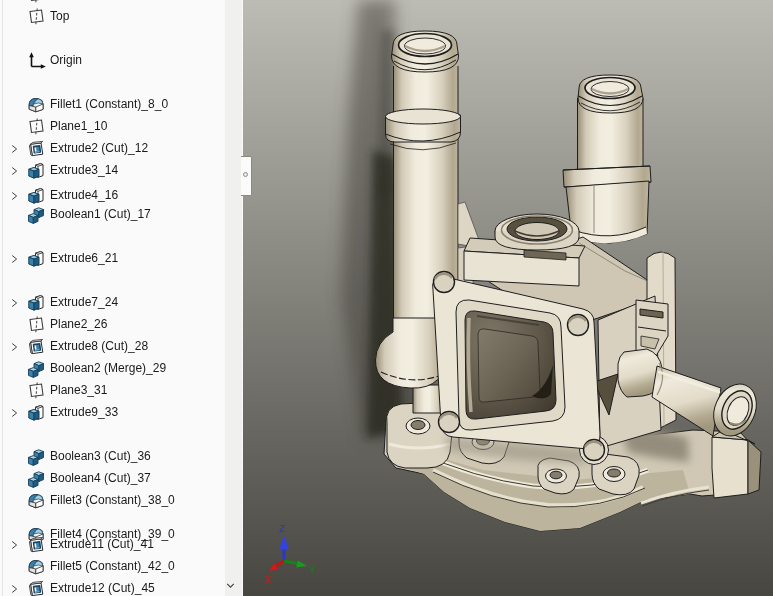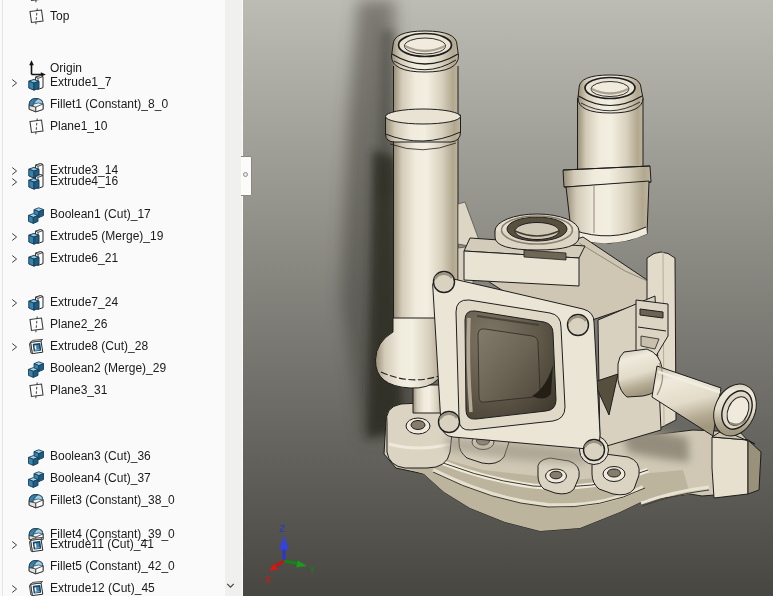--- a/index.html
+++ b/index.html
@@ -27,124 +27,124 @@
         <svg class="ic" viewBox="0 0 20 20">
           <use href="#i-plane"></use>
         </svg>
       </div>
       <div class="row" style="top:6px">
         <svg class="ic" viewBox="0 0 20 20">
           <use href="#i-plane"></use>
         </svg>
         <span class="tx">Top</span>
       </div>
-      <div class="row" style="top:58px">
+      <div class="row" style="top:50px">
         <svg class="ic" viewBox="0 0 20 20">
           <use href="#i-origin"></use>
         </svg>
         <span class="tx">Origin</span>
       </div>
-      <div class="row" style="top:72px">
+      <div class="row" style="top:94px">
+        <svg class="ic" viewBox="0 0 20 20">
+          <use href="#i-fillet"></use>
+        </svg>
+        <span class="tx">Fillet1 (Constant)_8_0</span>
+      </div>
+      <div class="row" style="top:116px">
+        <svg class="ic" viewBox="0 0 20 20">
+          <use href="#i-plane"></use>
+        </svg>
+        <span class="tx">Plane1_10</span>
+      </div>
+      <div class="row" style="top:138px">
+        <svg class="arr" viewBox="0 0 12 12">
+          <path d="M4.2 2.5 L8.6 6 L4.2 9.5" fill="none" stroke="#3f3f3f" stroke-width="1"></path>
+        </svg>
+        <svg class="ic" viewBox="0 0 20 20">
+          <use href="#i-cut"></use>
+        </svg>
+        <span class="tx">Extrude2 (Cut)_12</span>
+      </div>
+      <div class="row" style="top:160px">
         <svg class="arr" viewBox="0 0 12 12">
           <path d="M4.2 2.5 L8.6 6 L4.2 9.5" fill="none" stroke="#3f3f3f" stroke-width="1"></path>
         </svg>
         <svg class="ic" viewBox="0 0 20 20">
           <use href="#i-extrude"></use>
         </svg>
-        <span class="tx">Extrude1_7</span>
-      </div>
-      <div class="row" style="top:94px">
-        <svg class="ic" viewBox="0 0 20 20">
-          <use href="#i-fillet"></use>
-        </svg>
-        <span class="tx">Fillet1 (Constant)_8_0</span>
-      </div>
-      <div class="row" style="top:116px">
+        <span class="tx">Extrude3_14</span>
+      </div>
+      <div class="row" style="top:185px">
+        <svg class="arr" viewBox="0 0 12 12">
+          <path d="M4.2 2.5 L8.6 6 L4.2 9.5" fill="none" stroke="#3f3f3f" stroke-width="1"></path>
+        </svg>
+        <svg class="ic" viewBox="0 0 20 20">
+          <use href="#i-extrude"></use>
+        </svg>
+        <span class="tx">Extrude4_16</span>
+      </div>
+      <div class="row" style="top:204px">
+        <svg class="ic" viewBox="0 0 20 20">
+          <use href="#i-bool"></use>
+        </svg>
+        <span class="tx">Boolean1 (Cut)_17</span>
+      </div>
+      <div class="row" style="top:248px">
+        <svg class="arr" viewBox="0 0 12 12">
+          <path d="M4.2 2.5 L8.6 6 L4.2 9.5" fill="none" stroke="#3f3f3f" stroke-width="1"></path>
+        </svg>
+        <svg class="ic" viewBox="0 0 20 20">
+          <use href="#i-extrude"></use>
+        </svg>
+        <span class="tx">Extrude6_21</span>
+      </div>
+      <div class="row" style="top:292px">
+        <svg class="arr" viewBox="0 0 12 12">
+          <path d="M4.2 2.5 L8.6 6 L4.2 9.5" fill="none" stroke="#3f3f3f" stroke-width="1"></path>
+        </svg>
+        <svg class="ic" viewBox="0 0 20 20">
+          <use href="#i-extrude"></use>
+        </svg>
+        <span class="tx">Extrude7_24</span>
+      </div>
+      <div class="row" style="top:314px">
         <svg class="ic" viewBox="0 0 20 20">
           <use href="#i-plane"></use>
         </svg>
-        <span class="tx">Plane1_10</span>
-      </div>
-      <div class="row" style="top:160px">
+        <span class="tx">Plane2_26</span>
+      </div>
+      <div class="row" style="top:336px">
+        <svg class="arr" viewBox="0 0 12 12">
+          <path d="M4.2 2.5 L8.6 6 L4.2 9.5" fill="none" stroke="#3f3f3f" stroke-width="1"></path>
+        </svg>
+        <svg class="ic" viewBox="0 0 20 20">
+          <use href="#i-cut"></use>
+        </svg>
+        <span class="tx">Extrude8 (Cut)_28</span>
+      </div>
+      <div class="row" style="top:358px">
+        <svg class="ic" viewBox="0 0 20 20">
+          <use href="#i-bool"></use>
+        </svg>
+        <span class="tx">Boolean2 (Merge)_29</span>
+      </div>
+      <div class="row" style="top:380px">
+        <svg class="ic" viewBox="0 0 20 20">
+          <use href="#i-plane"></use>
+        </svg>
+        <span class="tx">Plane3_31</span>
+      </div>
+      <div class="row" style="top:402px">
         <svg class="arr" viewBox="0 0 12 12">
           <path d="M4.2 2.5 L8.6 6 L4.2 9.5" fill="none" stroke="#3f3f3f" stroke-width="1"></path>
         </svg>
         <svg class="ic" viewBox="0 0 20 20">
           <use href="#i-extrude"></use>
         </svg>
-        <span class="tx">Extrude3_14</span>
-      </div>
-      <div class="row" style="top:171px">
-        <svg class="arr" viewBox="0 0 12 12">
-          <path d="M4.2 2.5 L8.6 6 L4.2 9.5" fill="none" stroke="#3f3f3f" stroke-width="1"></path>
-        </svg>
-        <svg class="ic" viewBox="0 0 20 20">
-          <use href="#i-extrude"></use>
-        </svg>
-        <span class="tx">Extrude4_16</span>
-      </div>
-      <div class="row" style="top:204px">
-        <svg class="ic" viewBox="0 0 20 20">
-          <use href="#i-bool"></use>
-        </svg>
-        <span class="tx">Boolean1 (Cut)_17</span>
-      </div>
-      <div class="row" style="top:226px">
-        <svg class="arr" viewBox="0 0 12 12">
-          <path d="M4.2 2.5 L8.6 6 L4.2 9.5" fill="none" stroke="#3f3f3f" stroke-width="1"></path>
-        </svg>
-        <svg class="ic" viewBox="0 0 20 20">
-          <use href="#i-extrude"></use>
-        </svg>
-        <span class="tx">Extrude5 (Merge)_19</span>
-      </div>
-      <div class="row" style="top:248px">
-        <svg class="arr" viewBox="0 0 12 12">
-          <path d="M4.2 2.5 L8.6 6 L4.2 9.5" fill="none" stroke="#3f3f3f" stroke-width="1"></path>
-        </svg>
-        <svg class="ic" viewBox="0 0 20 20">
-          <use href="#i-extrude"></use>
-        </svg>
-        <span class="tx">Extrude6_21</span>
-      </div>
-      <div class="row" style="top:292px">
-        <svg class="arr" viewBox="0 0 12 12">
-          <path d="M4.2 2.5 L8.6 6 L4.2 9.5" fill="none" stroke="#3f3f3f" stroke-width="1"></path>
-        </svg>
-        <svg class="ic" viewBox="0 0 20 20">
-          <use href="#i-extrude"></use>
-        </svg>
-        <span class="tx">Extrude7_24</span>
-      </div>
-      <div class="row" style="top:314px">
-        <svg class="ic" viewBox="0 0 20 20">
-          <use href="#i-plane"></use>
-        </svg>
-        <span class="tx">Plane2_26</span>
-      </div>
-      <div class="row" style="top:336px">
-        <svg class="arr" viewBox="0 0 12 12">
-          <path d="M4.2 2.5 L8.6 6 L4.2 9.5" fill="none" stroke="#3f3f3f" stroke-width="1"></path>
-        </svg>
-        <svg class="ic" viewBox="0 0 20 20">
-          <use href="#i-cut"></use>
-        </svg>
-        <span class="tx">Extrude8 (Cut)_28</span>
-      </div>
-      <div class="row" style="top:358px">
-        <svg class="ic" viewBox="0 0 20 20">
-          <use href="#i-bool"></use>
-        </svg>
-        <span class="tx">Boolean2 (Merge)_29</span>
-      </div>
-      <div class="row" style="top:380px">
-        <svg class="ic" viewBox="0 0 20 20">
-          <use href="#i-plane"></use>
-        </svg>
-        <span class="tx">Plane3_31</span>
+        <span class="tx">Extrude9_33</span>
       </div>
       <div class="row" style="top:446px">
         <svg class="ic" viewBox="0 0 20 20">
           <use href="#i-bool"></use>
         </svg>
         <span class="tx">Boolean3 (Cut)_36</span>
       </div>
       <div class="row" style="top:468px">
         <svg class="ic" viewBox="0 0 20 20">
           <use href="#i-bool"></use>

